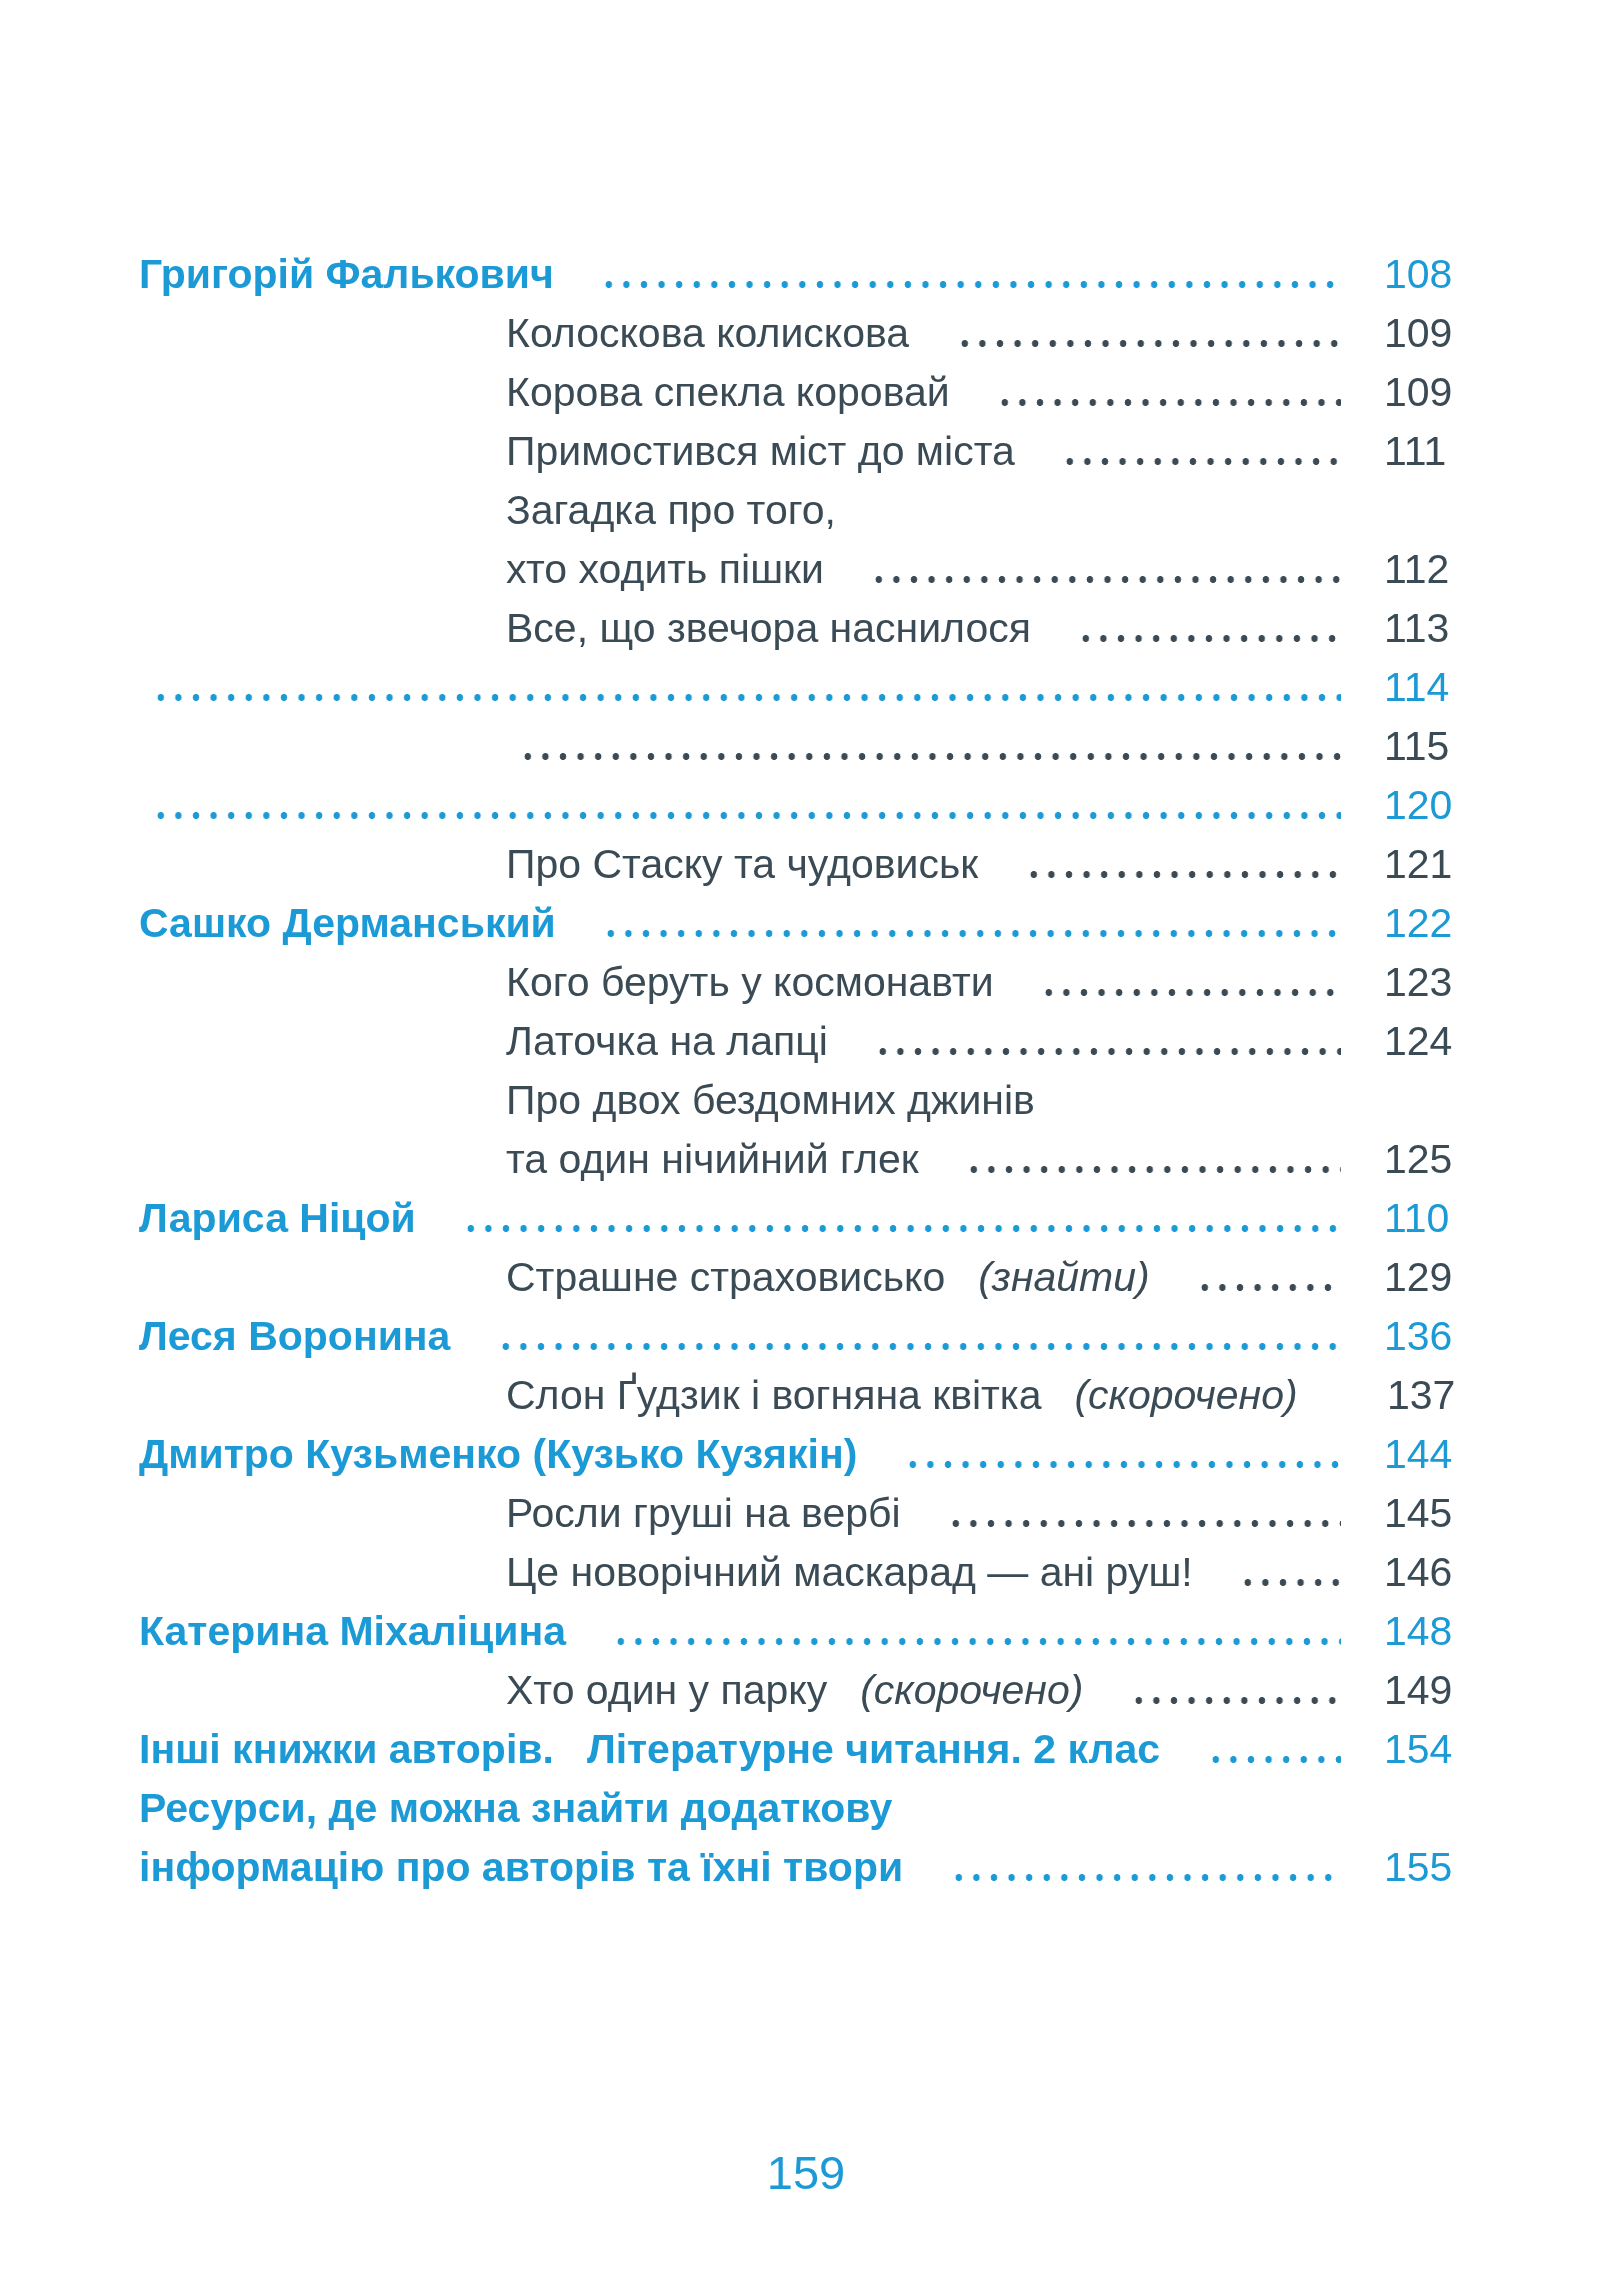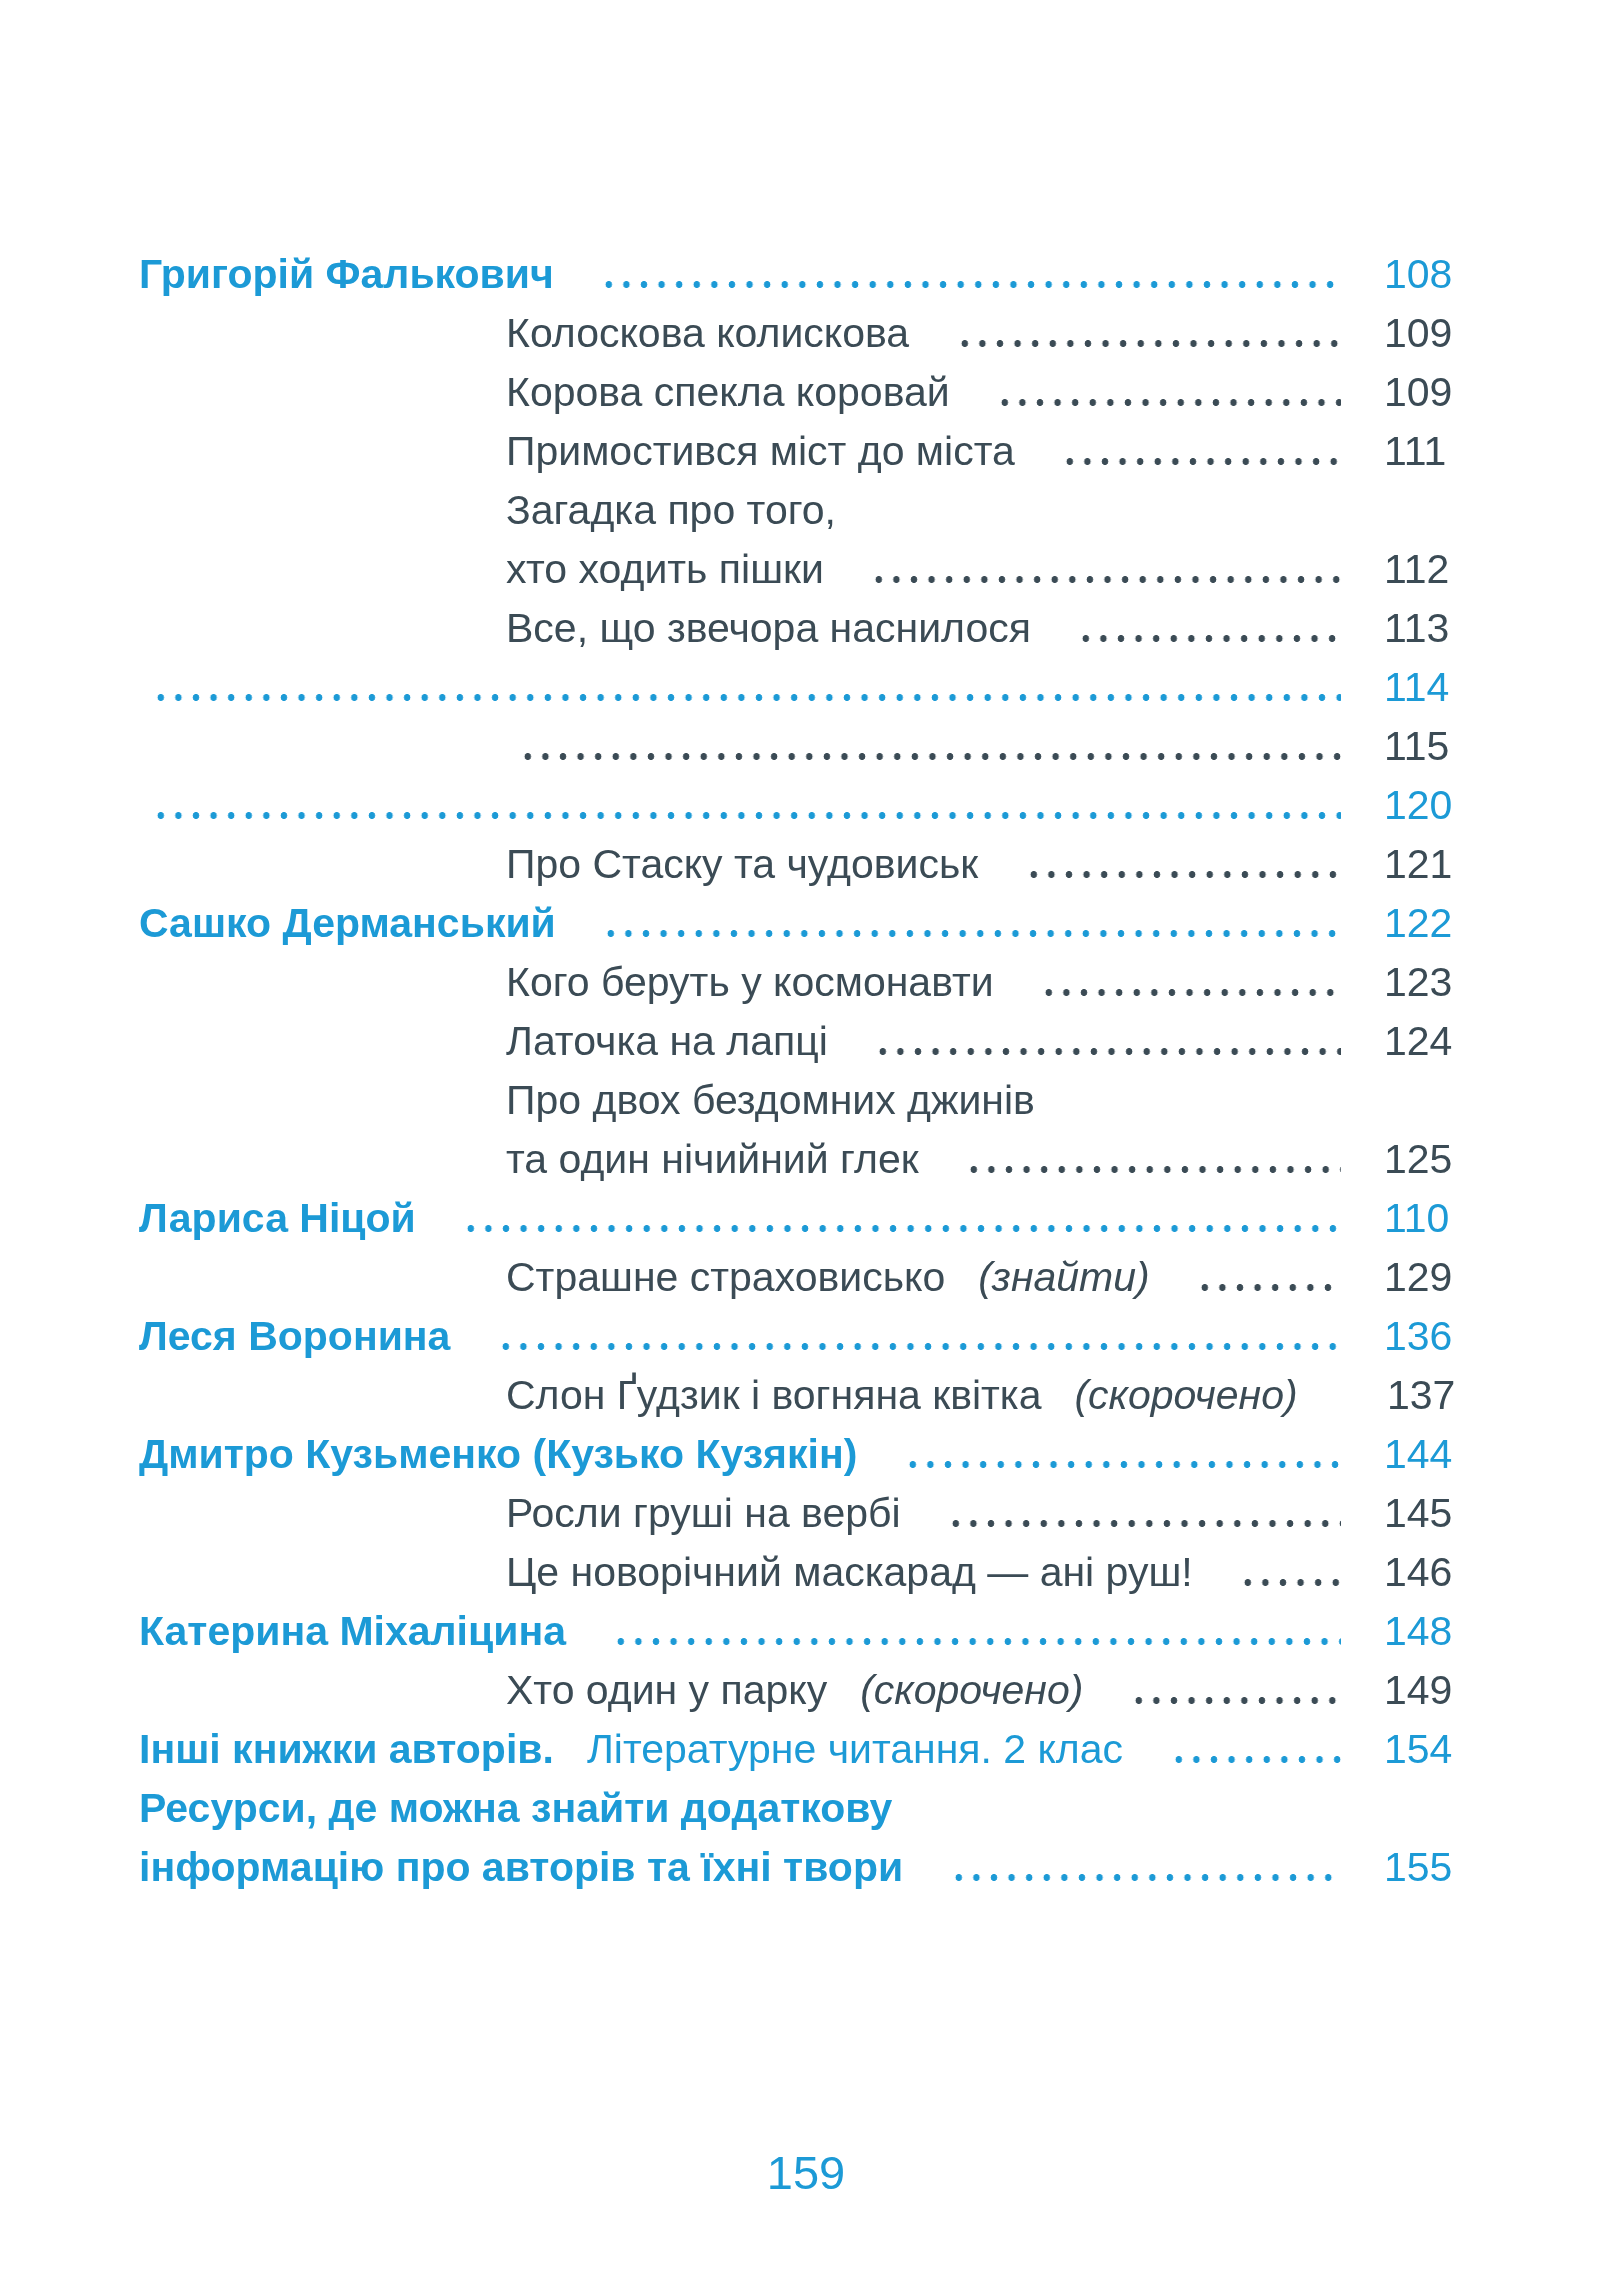--- a/index.html
+++ b/index.html
@@ -28,21 +28,21 @@
     align-items: baseline;
     height: 59px;
     line-height: 59px;
     font-size: 41px;
     color: var(--text);
     gap: 33px;
   }
   .toc-row.indent { padding-left: 367px; }
   .toc-row.author { color: var(--accent); font-weight: bold; }
   .toc-row .t  { white-space: nowrap; flex: 0 0 auto; }
-  .toc-row .t2 { white-space: nowrap; flex: 0 0 auto; font-weight: 400; }
+  .toc-row .t2 { white-space: nowrap; flex: 0 0 auto; font-weight: 700; }
   .toc-row .it { white-space: nowrap; flex: 0 0 auto; font-style: italic; }
   .leader {
     flex: 1 1 auto;
     height: 6.7px;
     margin: 0 10px 0 13.4px;
     min-width: 0;
     background-image: radial-gradient(circle, var(--dc, var(--text)) 3px, rgba(0,0,0,0) 3.6px);
     background-size: 17.6px 6.7px;
     background-repeat: repeat-x;
     background-position: 0 center;

